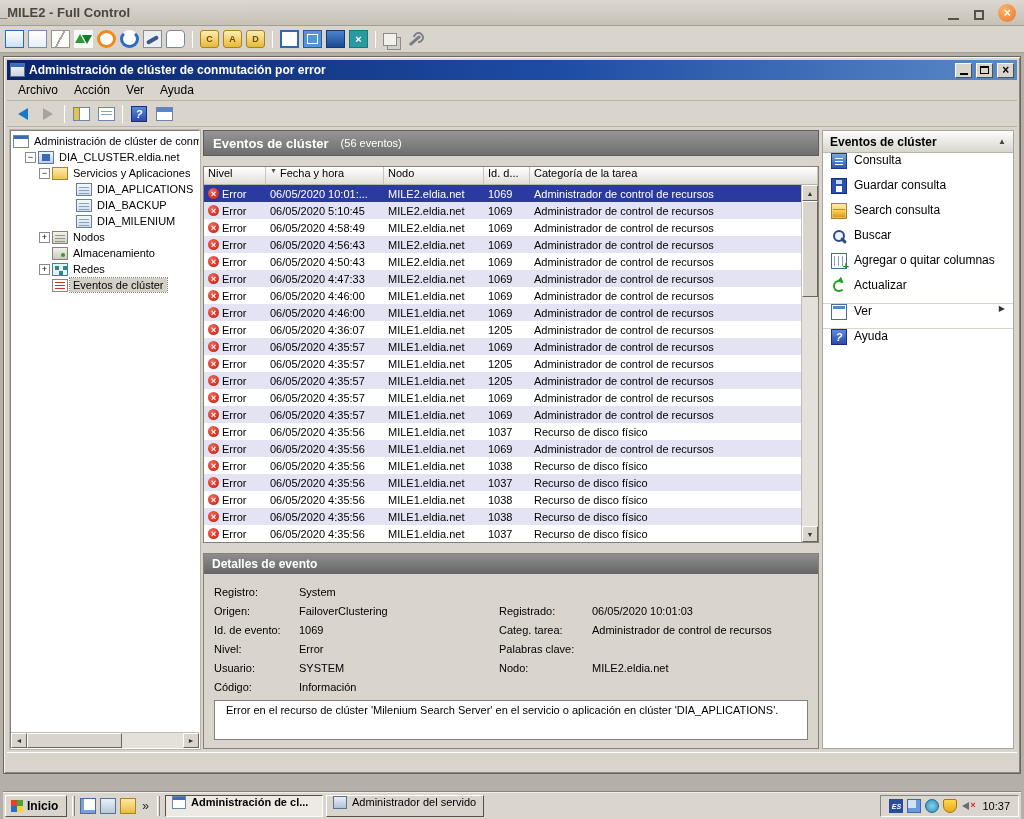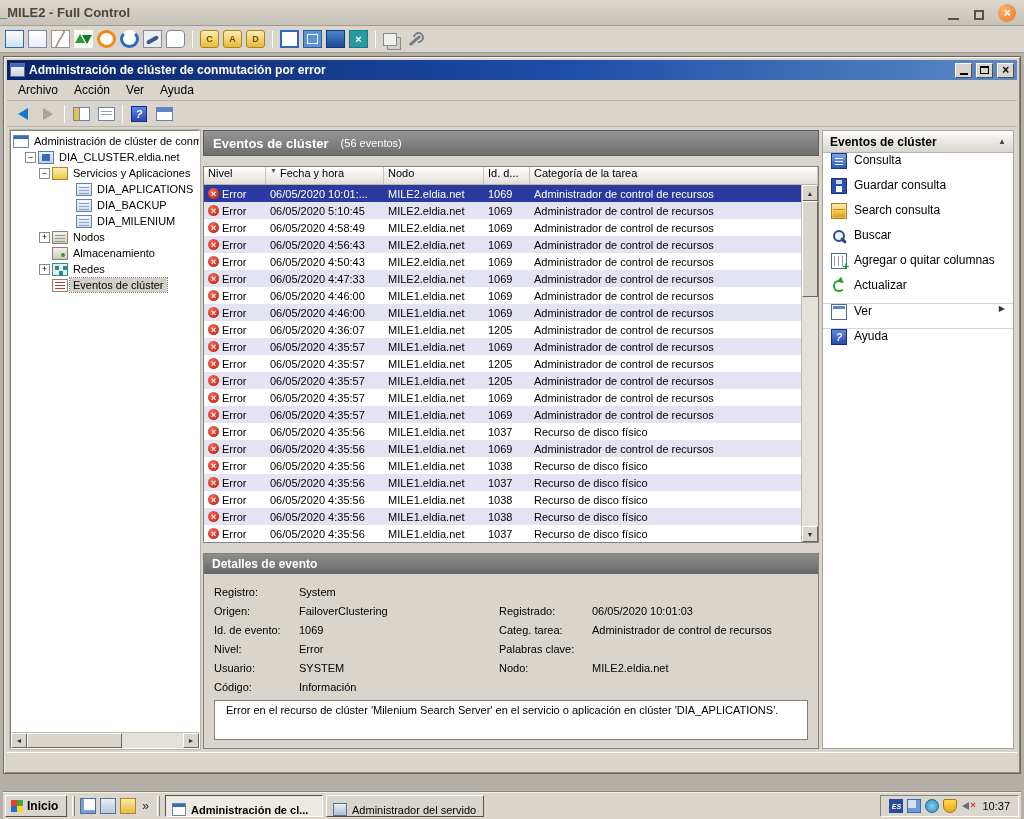--- a/index.html
+++ b/index.html
@@ -177,21 +177,21 @@
   .start-btn{height:22px;display:flex;align-items:center;gap:4px;padding:0 8px 0 5px;background:#d9d5cc;border:1px solid;border-color:#fff #55524a #55524a #fff;font-weight:bold;font-size:12px}
   .win-flag{width:12px;height:12px;background:conic-gradient(#4aa23a 0 25%,#ffd428 0 50%,#2a6cd4 0 75%,#e0432a 0)}
   .grip{width:3px;height:20px;border-left:1px solid #fff;border-right:1px solid #8a867e;margin:0 2px}
   .ql{display:flex;align-items:center;gap:4px}
   .ql-ic{width:16px;height:16px;flex:none}
   .show-desktop-icon{background:#fff;border:1px solid #4a6aa0;box-shadow:inset 3px -3px 0 #7aa0d8}
   .server-manager-icon{background:linear-gradient(#e8eef6,#b8c8dc);border:1px solid #5a7290}
   .windows-explorer-icon{background:linear-gradient(#ffe9a0,#e8bc42);border:1px solid #a8842a}
   .ql-more{font-size:12px;padding:0 3px;color:#222}
   .tasks{display:flex;align-items:center;gap:3px}
-  .task-btn{width:158px;height:22px;display:flex;align-items:flex-end;gap:5px;padding:0 6px;background:#d9d5cc;border:1px solid;border-color:#fff #55524a #55524a #fff;font-size:11px;white-space:nowrap;overflow:hidden}
+  .task-btn{width:158px;height:22px;display:flex;align-items:flex-start;gap:5px;padding:0 6px;background:#d9d5cc;border:1px solid;border-color:#fff #55524a #55524a #fff;font-size:11px;white-space:nowrap;overflow:hidden}
   .task-btn.active{border-color:#55524a #fff #fff #55524a;background:#eceae2;font-weight:bold}
   .task-ic{width:14px;height:13px;flex:none;position:relative}
   .mmc-task-icon{background:#fff;border:1px solid #6a86ac;box-shadow:inset 0 3px 0 #3a6ab8}
   .server-task-icon{background:linear-gradient(#e8eef6,#b0c0d8);border:1px solid #5a7290}
   .task-label{overflow:hidden;text-overflow:clip}
   .tray{margin-left:auto;height:22px;display:flex;align-items:center;gap:5px;padding:0 8px;border:1px solid;border-color:#8a867e #fff #fff #8a867e}
   .tray-icons{display:flex;align-items:center;gap:4px}
   .tray-ic{width:14px;height:14px;flex:none;position:relative}
   .keyboard-layout-icon{background:#2a4a9a;display:flex;align-items:center;justify-content:center}
   .keyboard-layout-icon::after{content:"ES";color:#fff;font-size:7px;font-weight:bold}

